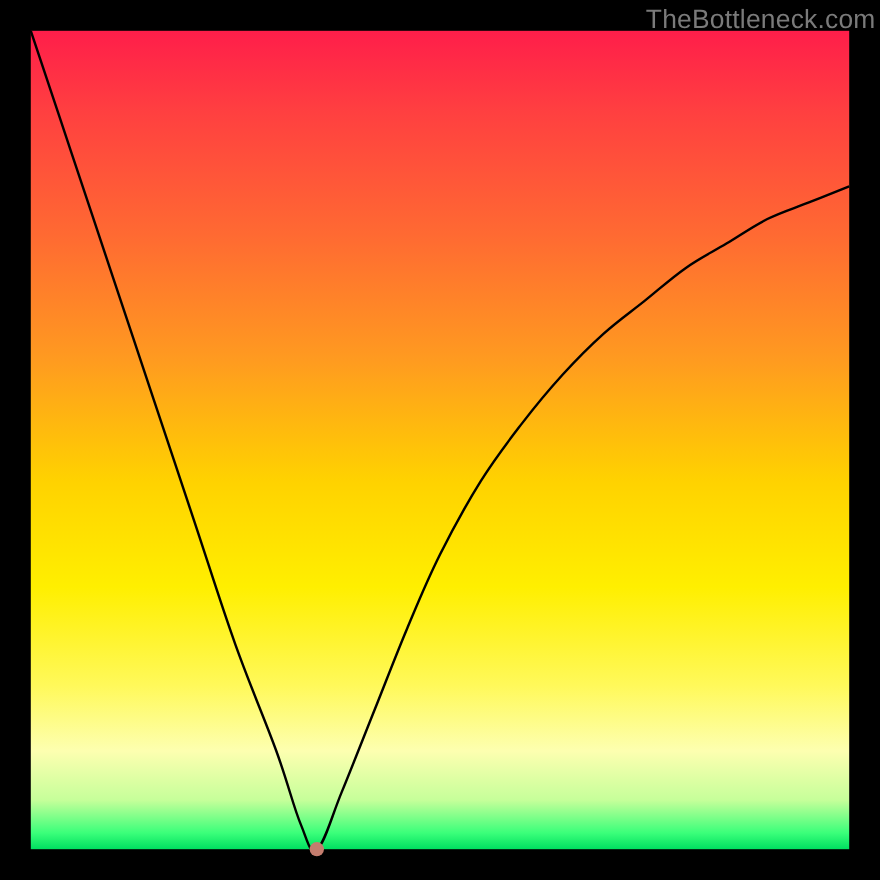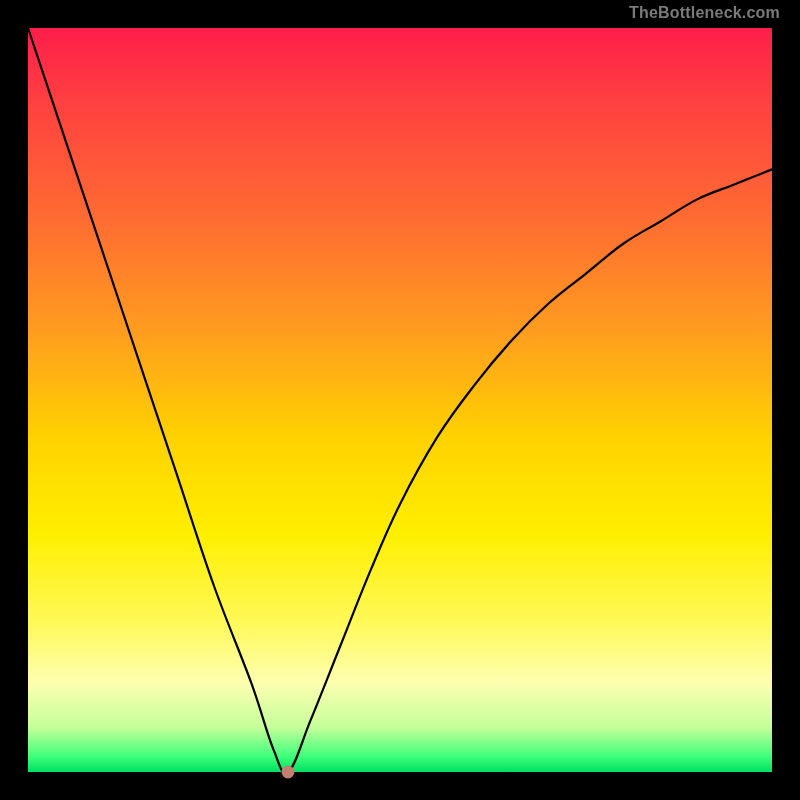--- a/index.html
+++ b/index.html
@@ -34,24 +34,24 @@
       #ffef00 68%,
       #fff95a 80%,
       #fdffb0 88%,
       #c6ff9a 94%,
       #3bff7a 98%,
       #00e060 100%);
   }
   .watermark {
     position: absolute;
     top: 4px;
-    right: 20px;
+    right: 4px;
     color: #7a7a7a;
-    font-size: 16px;
-    font-weight: 700;
+    font-size: 24px;
+    font-weight: 400;
     letter-spacing: 0.2px;
     pointer-events: none;
   }
   svg.curve {
     position: absolute;
     top: 0;
     left: 0;
     width: 744px;
     height: 744px;
     overflow: visible;

